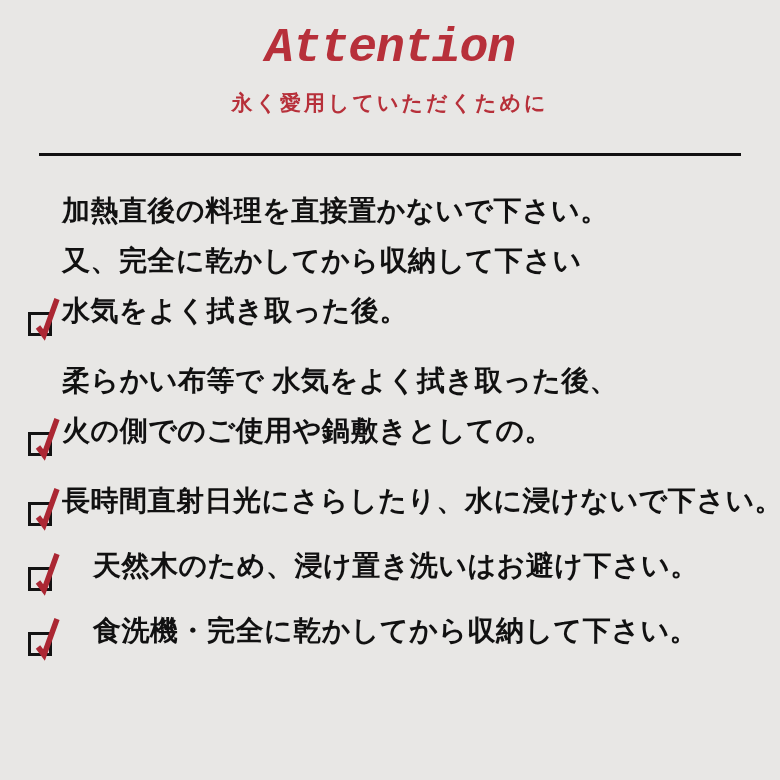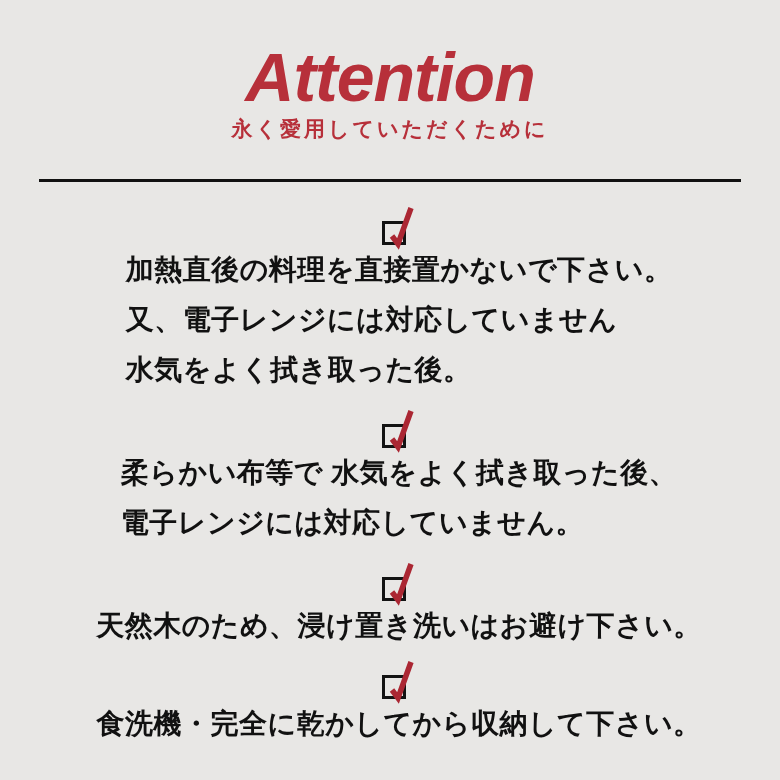--- a/index.html
+++ b/index.html
@@ -15,58 +15,58 @@
     width: 780px;
     height: 780px;
     background: #e8e7e5;
     overflow: hidden;
   }
 
   
   .header { text-align: center; }
 
   .title {
-    margin-top: 40px;
-    font-family: Liberation Sans, sans-serif;
+    margin-top: 22px;
+    font-family: Liberation Mono, monospace;
     font-style: italic;
     font-weight: bold;
-    font-size: 68px;
+    font-size: 48px;
     line-height: 1.1;
     color: #b7303a;
     letter-spacing: -1px;
   }
 
   .subtitle {
+    margin-top: 14px;
     font-size: 21px;
     font-weight: 600;
     letter-spacing: 3px;
     color: #b7303a;
   }
 
   .divider {
     width: 702px;
     height: 3px;
     margin: 36px auto 0 auto;
     background: #111111;
   }
 
   
   .list {
     margin: 30px 20px 0 28px;
   }
 
   .item {
     display: flex;
-    align-items: center;
-    flex-direction: column;
+    align-items: flex-end;
   }
   .item:nth-child(2),
   .item:nth-child(3) { margin-top: 20px; }
   .item:nth-child(4),
-  .item:nth-child(5) { margin-top: 15px; }
+  .item:nth-child(5) { margin-top: 15px; gap: 31px; }
 
   .checkbox {
     position: relative;
     flex: 0 0 24px;
     width: 24px;
     height: 24px;
     margin-top: 9px;
     border: 3px solid #131313;
     background: transparent;
   }
@@ -105,37 +105,47 @@
   <div class="list">
 
     <div class="item">
       <span class="checkbox">
         <svg viewBox="0 0 28 44">
           <polyline points="6,32 12,40 25,4" fill="none" stroke="#ab2733" stroke-width="5.5"></polyline>
         </svg>
       </span>
       <div class="item-lines">
         <div>加熱直後の料理を直接置かないで下さい。</div>
-        <div>又、電子レンジには対応していません</div>
+        <div>又、完全に乾かしてから収納して下さい</div>
         <div>水気をよく拭き取った後。</div>
       </div>
     </div>
 
     <div class="item">
       <span class="checkbox">
         <svg viewBox="0 0 28 44">
           <polyline points="6,32 12,40 25,4" fill="none" stroke="#ab2733" stroke-width="5.5"></polyline>
         </svg>
       </span>
       <div class="item-lines">
         <div>柔らかい布等で 水気をよく拭き取った後、</div>
-        <div>電子レンジには対応していません。</div>
+        <div>火の側でのご使用や鍋敷きとしての。</div>
       </div>
     </div>
 
+    <div class="item">
+      <span class="checkbox">
+        <svg viewBox="0 0 28 44">
+          <polyline points="6,32 12,40 25,4" fill="none" stroke="#ab2733" stroke-width="5.5"></polyline>
+        </svg>
+      </span>
+      <div class="item-lines">
+        <div>長時間直射日光にさらしたり、水に浸けないで下さい。</div>
+      </div>
+    </div>
 
     <div class="item">
       <span class="checkbox">
         <svg viewBox="0 0 28 44">
           <polyline points="6,32 12,40 25,4" fill="none" stroke="#ab2733" stroke-width="5.5"></polyline>
         </svg>
       </span>
       <div class="item-lines">
         <div>天然木のため、浸け置き洗いはお避け下さい。</div>
       </div>

